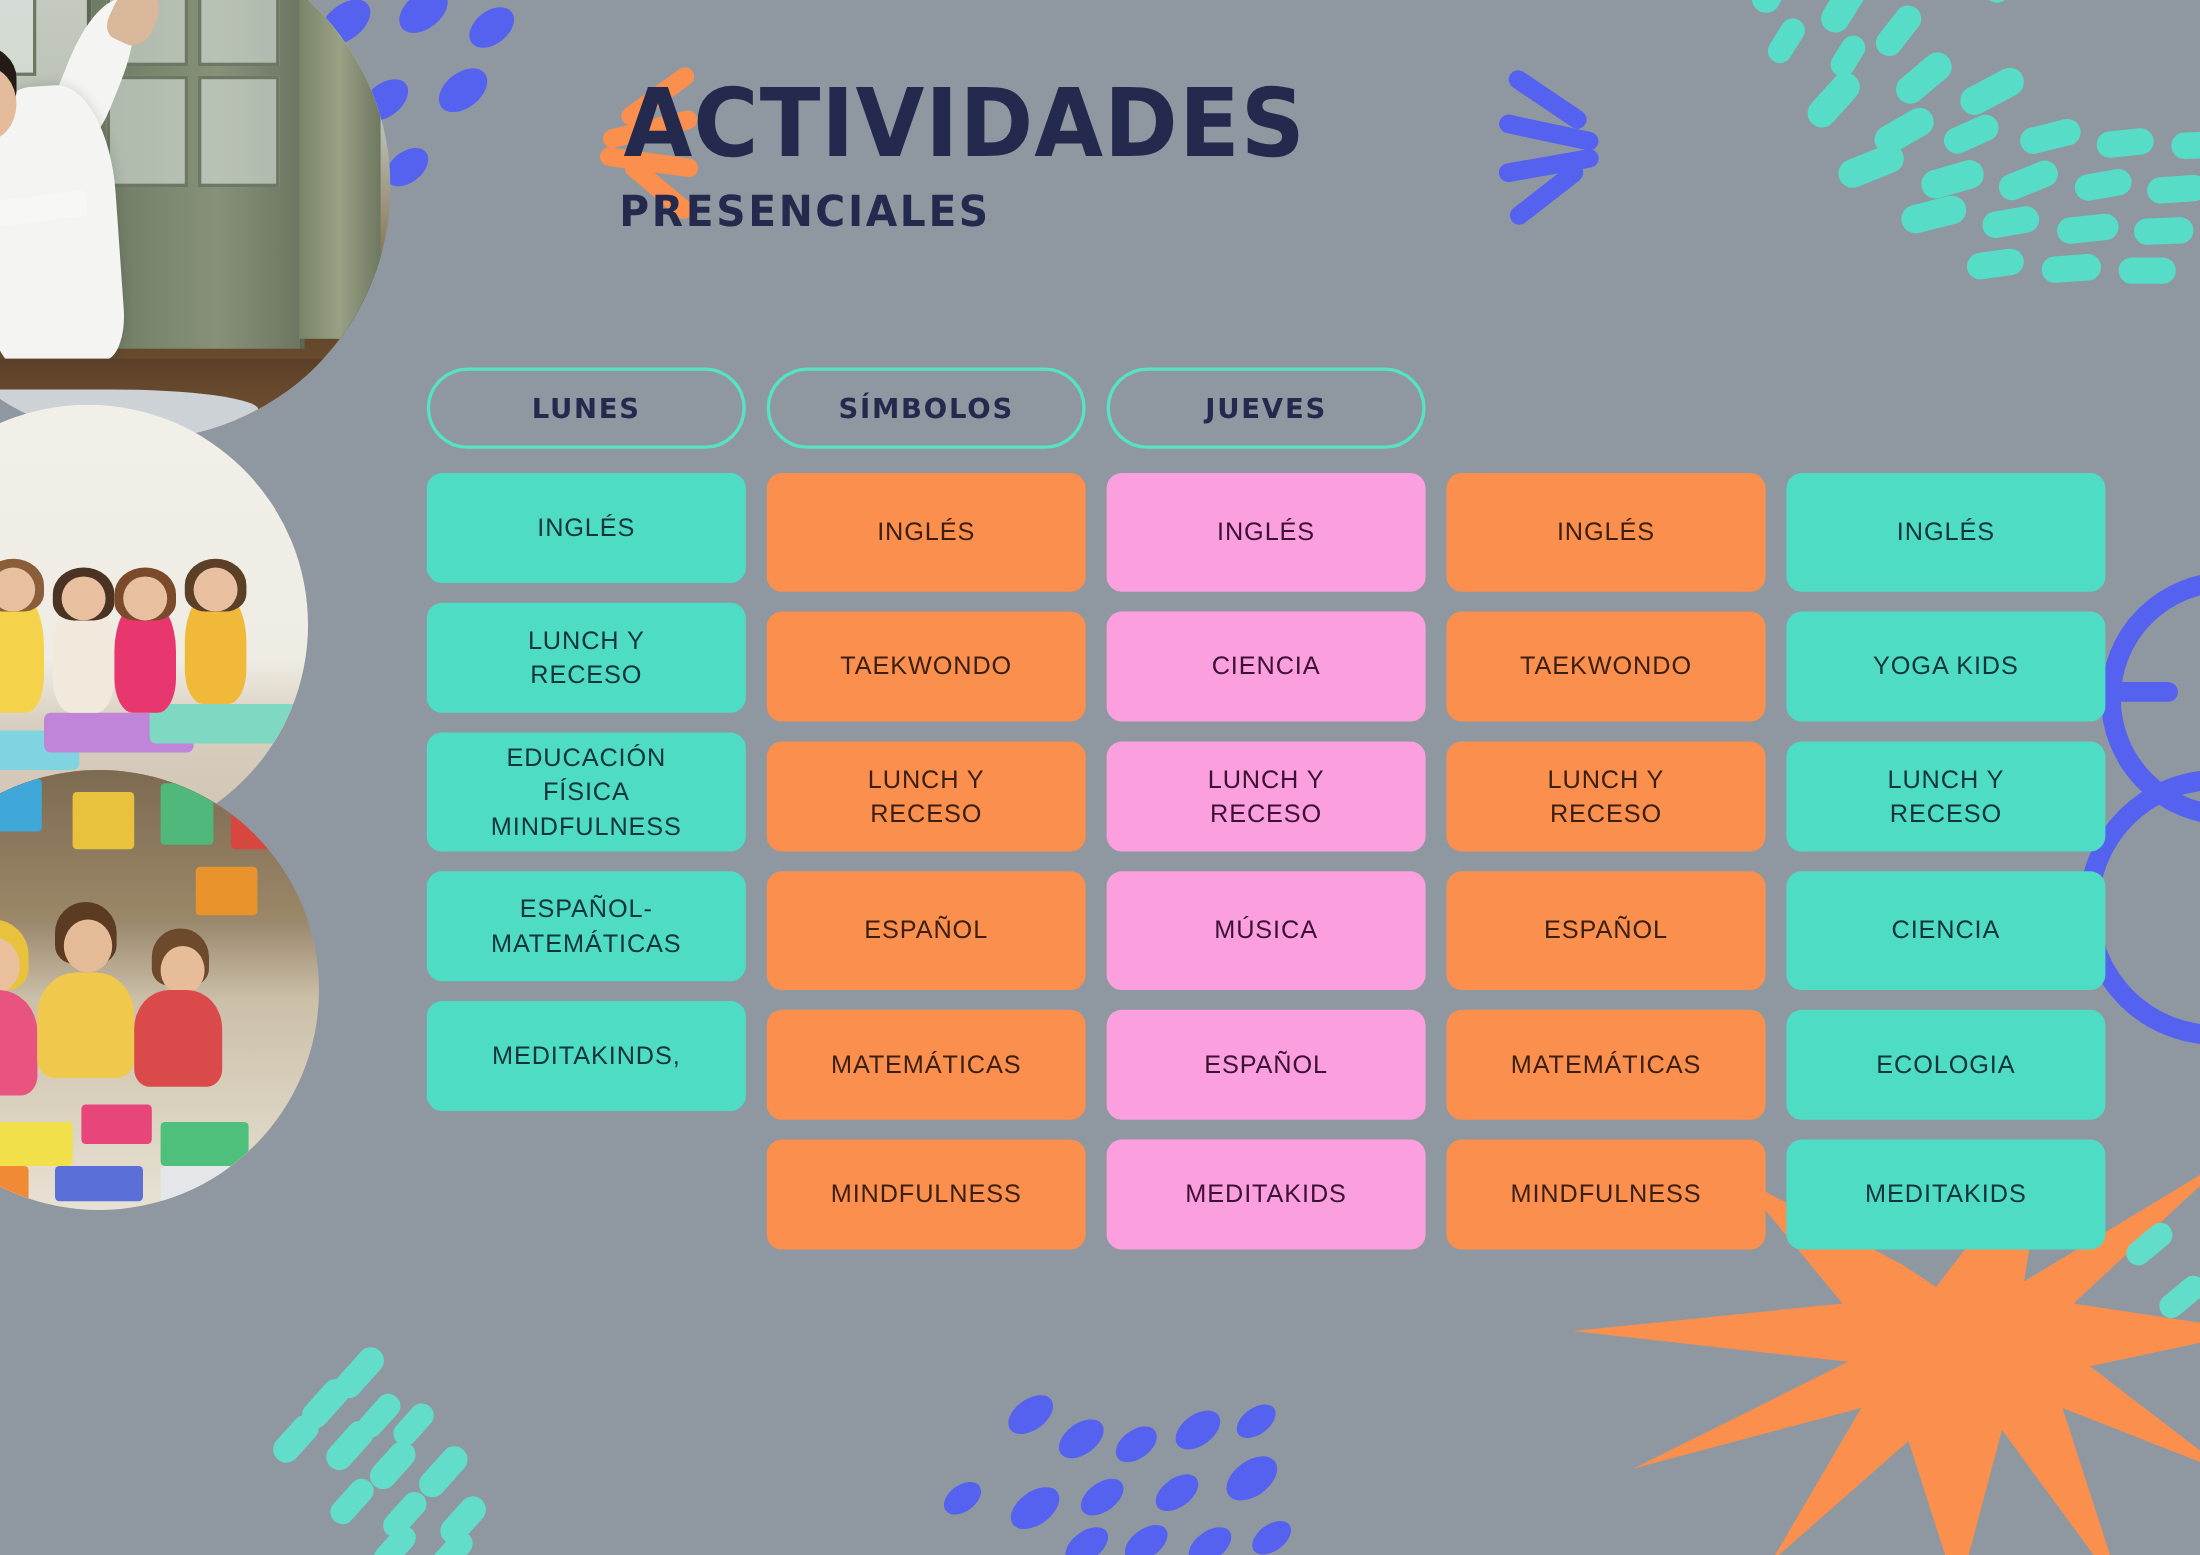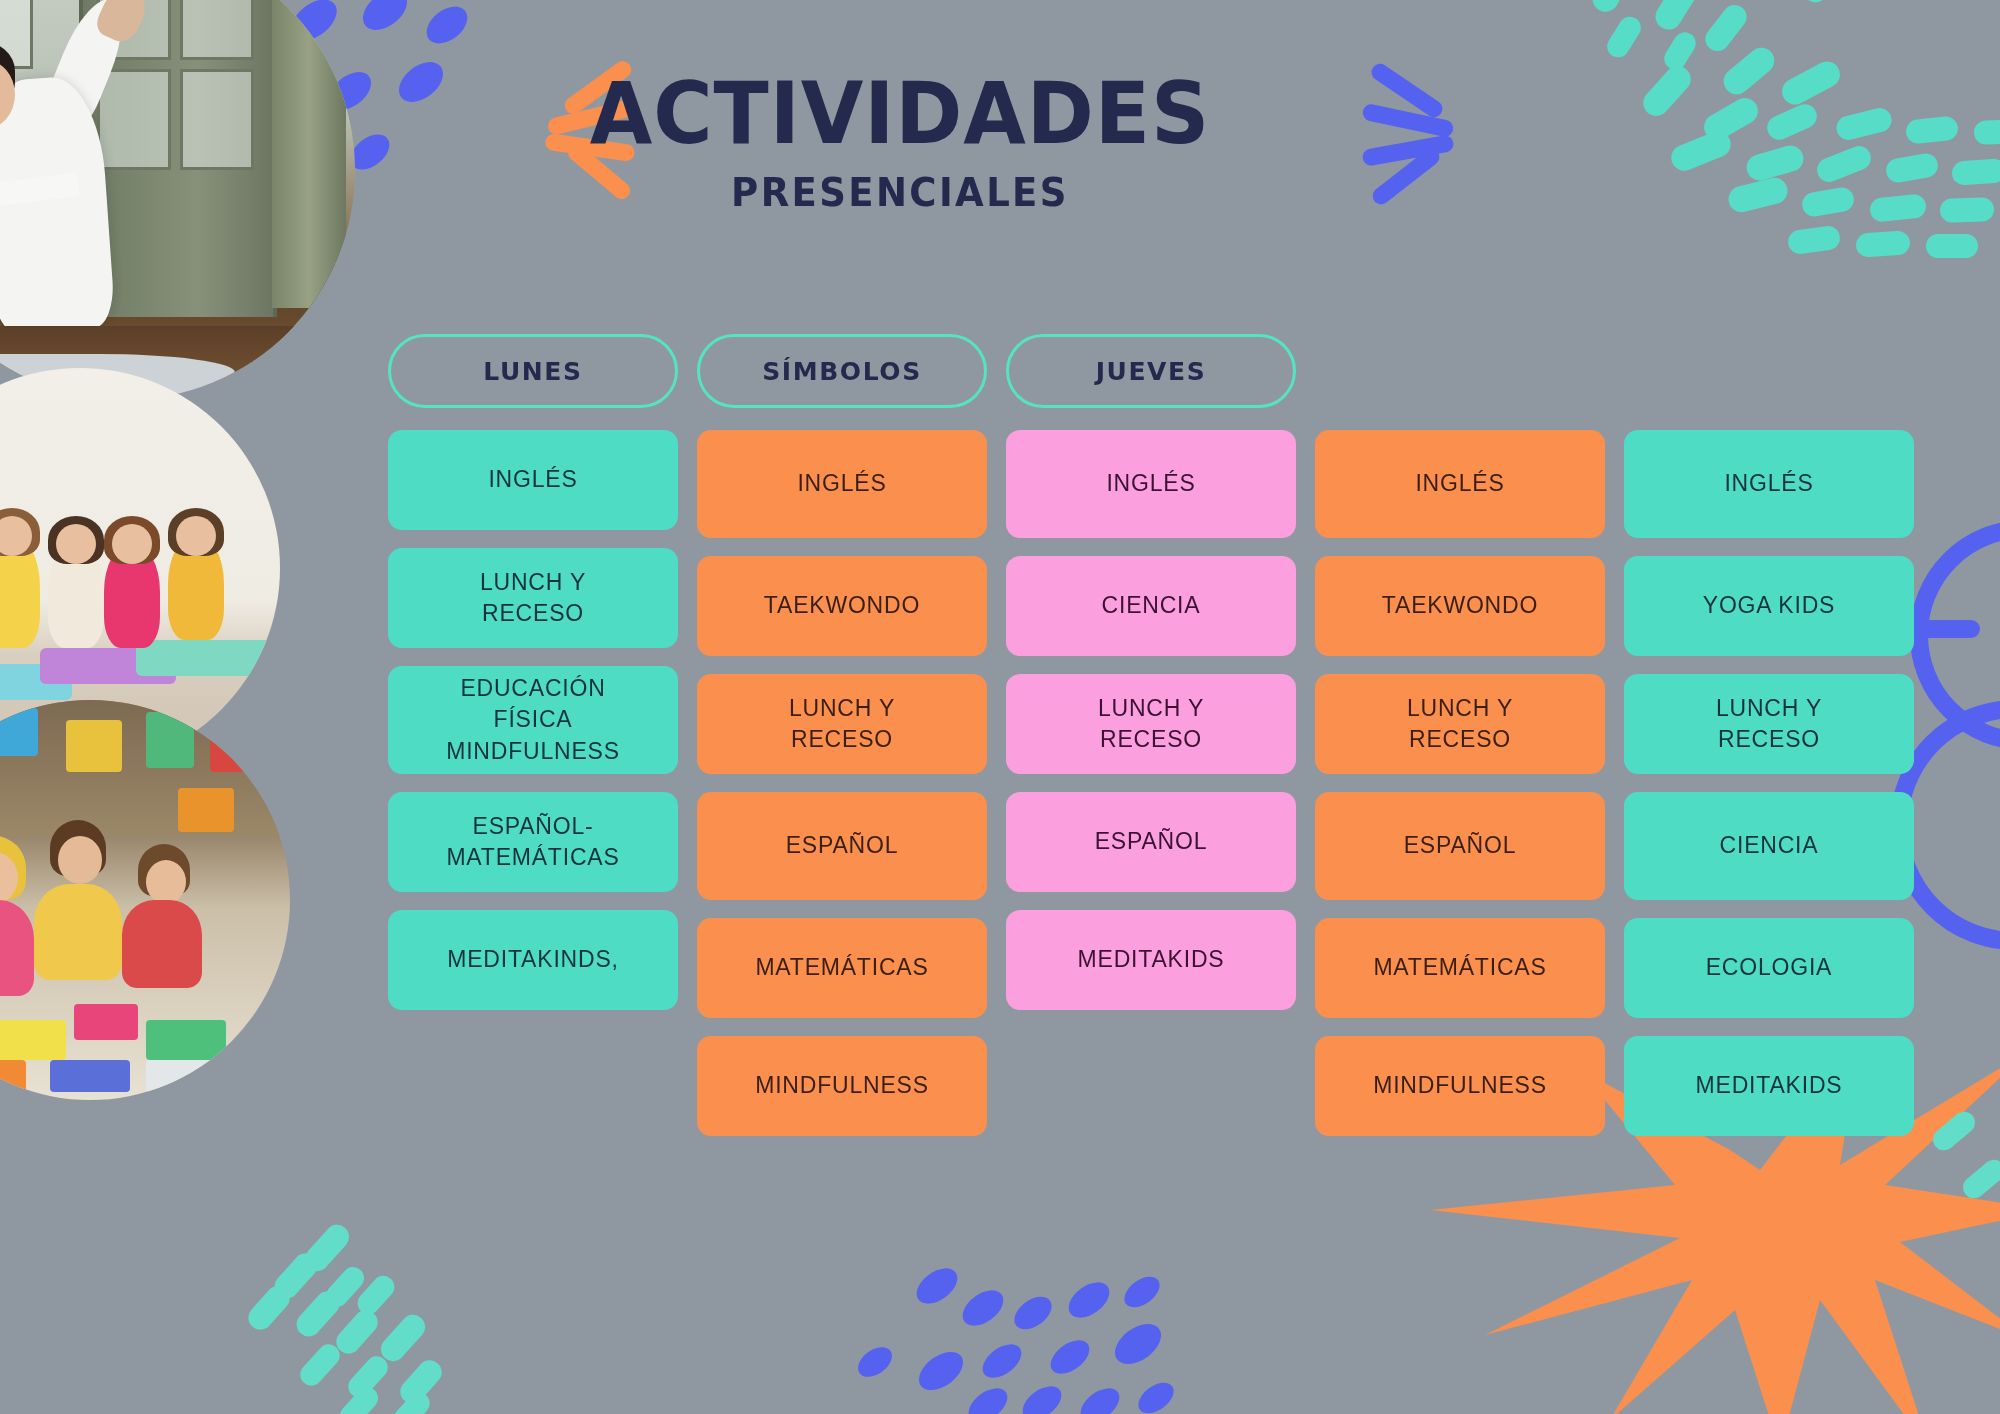--- a/index.html
+++ b/index.html
@@ -110,21 +110,21 @@
 
   
   .ring { position:absolute; border-radius:50%; border-style:solid; }
 
   
   .starburst { position:absolute; }
 
   
   #content { position:absolute; inset:0; z-index:6; }
 
-  .header-block { position:absolute; left:520px; top:70px; width:760px; text-align:center; }
+  .header-block { position:absolute; left:544px; top:70px; width:760px; }
   .title {
     font-family:"DejaVu Sans", sans-serif;
     font-size:86px;
     font-weight:bold;
     letter-spacing:1px;
     color:#242a4d;
     line-height:1;
     transform:scaleX(.94);
   }
   .subtitle {
@@ -403,20 +403,21 @@
         <div class="cell c-orange h-tall multiline">ESPAÑOL</div>
         <div class="cell c-orange h-std  multiline">MATEMÁTICAS</div>
         <div class="cell c-orange h-std  multiline">MINDFULNESS</div>
       </div>
 
       <div class="col">
         <div class="cell c-pink h-tall multiline">INGLÉS</div>
         <div class="cell c-pink h-std  multiline">CIENCIA</div>
         <div class="cell c-pink h-std  multiline">LUNCH Y
 RECESO</div>
+        <div class="cell c-pink h-tall multiline">MÚSICA</div>
         <div class="cell c-pink h-std  multiline">ESPAÑOL</div>
         <div class="cell c-pink h-std  multiline">MEDITAKIDS</div>
       </div>
 
       <div class="col">
         <div class="cell c-orange h-tall multiline">INGLÉS</div>
         <div class="cell c-orange h-std  multiline">TAEKWONDO</div>
         <div class="cell c-orange h-std  multiline">LUNCH Y
 RECESO</div>
         <div class="cell c-orange h-tall multiline">ESPAÑOL</div>

